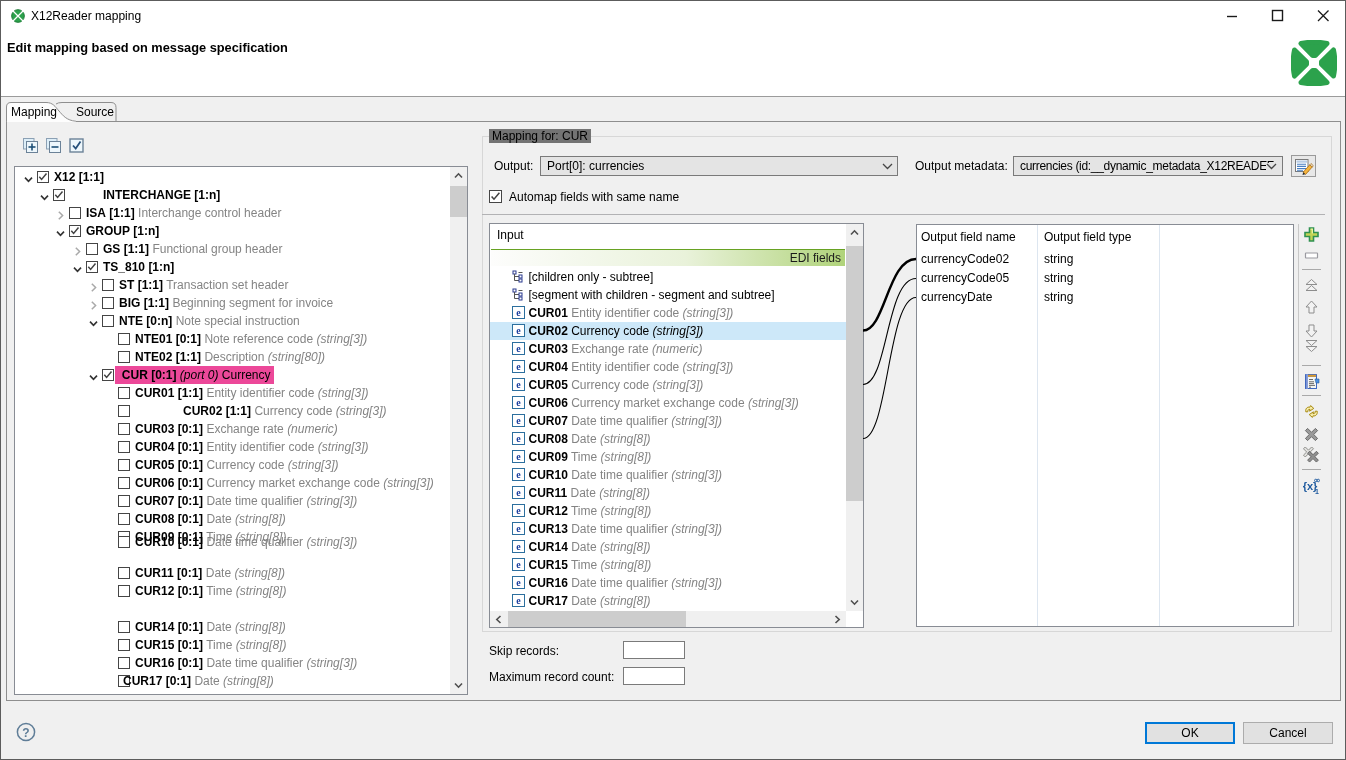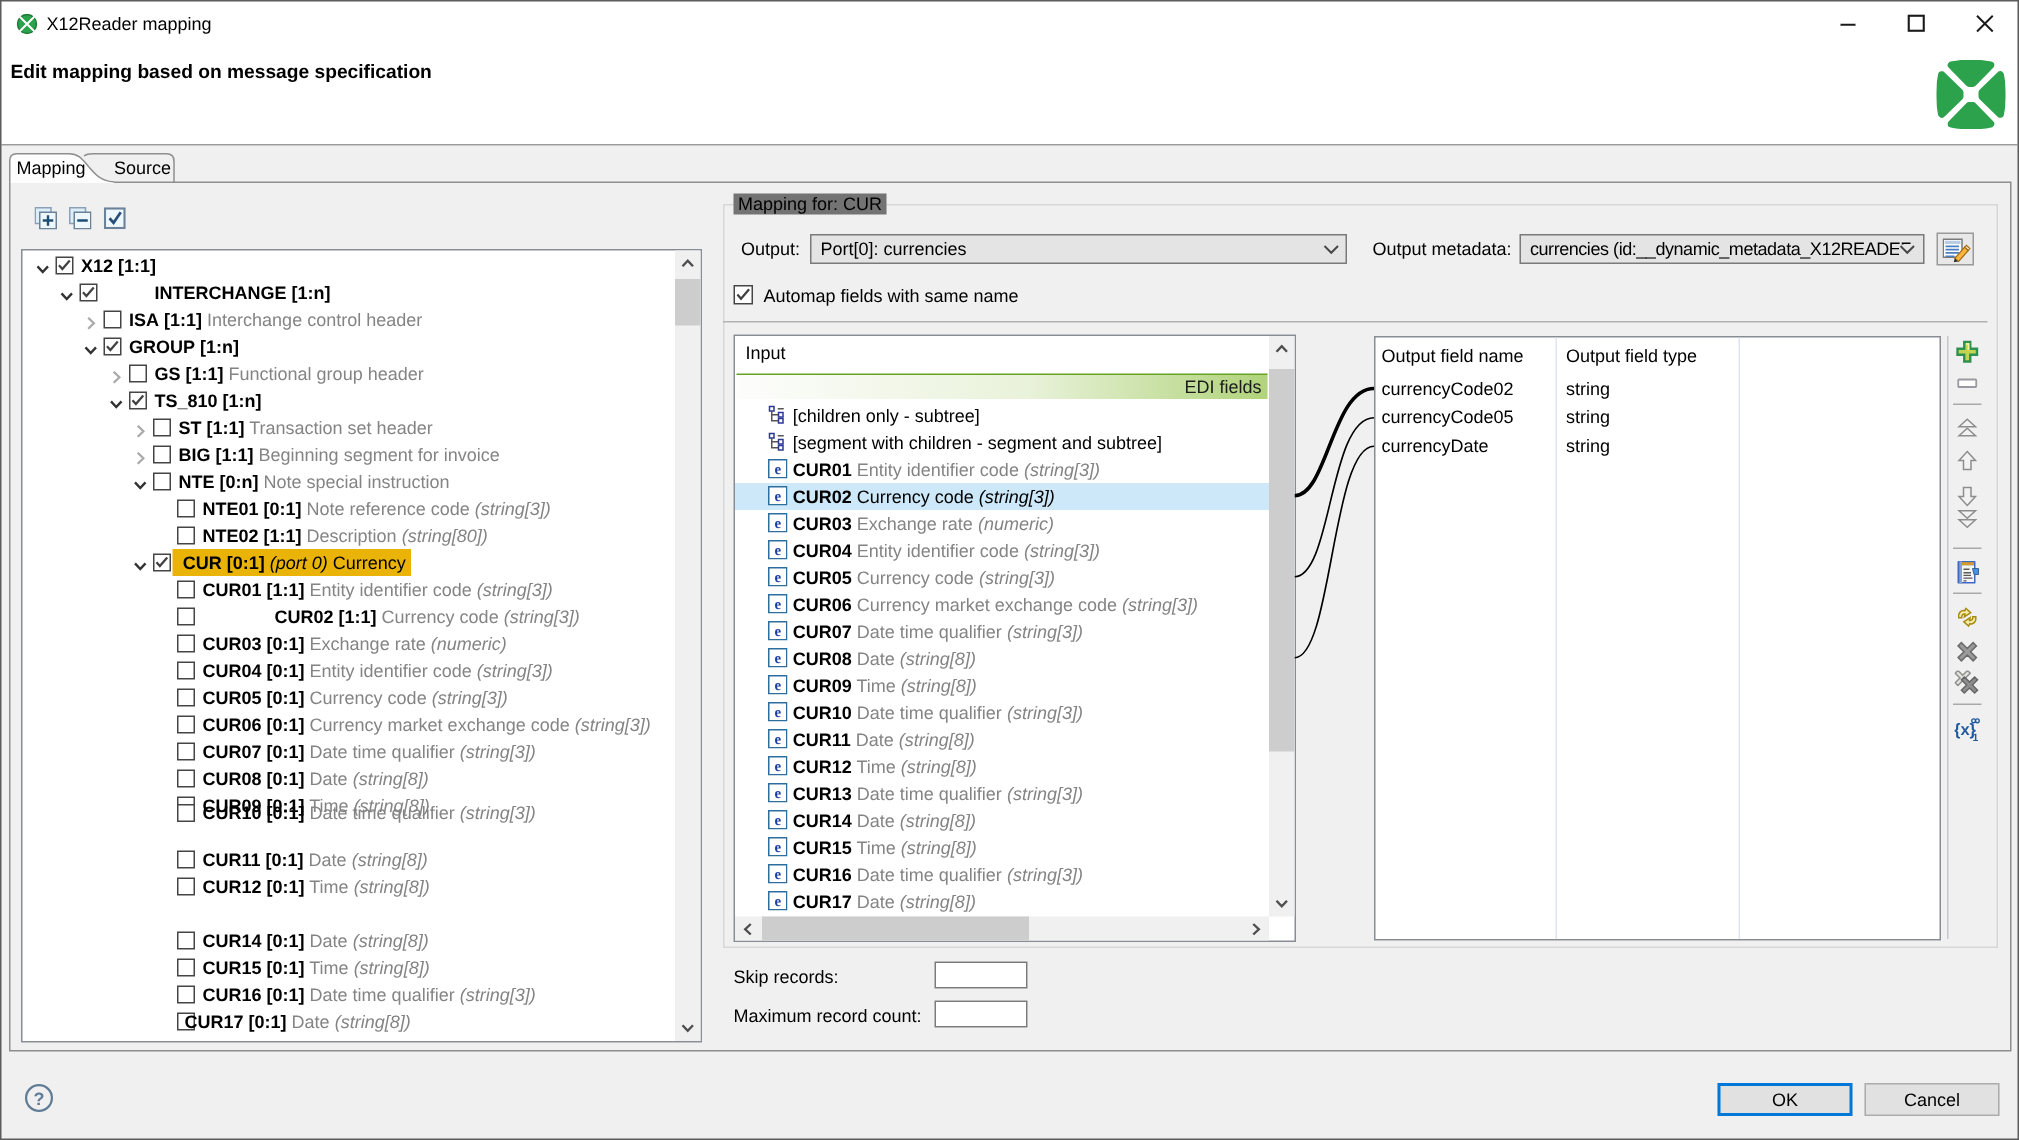--- a/index.html
+++ b/index.html
@@ -165,21 +165,21 @@
     </div>
 <div class="trow" style="top:199px;width:100%">
       <span class="chev" style="left:73px"><svg width="11" height="11" viewBox="0 0 11 11">
           <path d="M2 3.6 L5.5 7.4 L9 3.6" fill="none" stroke="#333" stroke-width="1.6"></path>
         </svg></span>
       <span class="cbx" style="left:87px">
         <svg width="12" height="12" viewBox="0 0 12 12" style="position:absolute;left:-1px;top:-1px">
           <path d="M2.3 5.8 L4.6 8.4 L9.5 2.6" fill="none" stroke="#424242" stroke-width="1.5"></path>
         </svg>
       </span>
-      <span style="background:#eab308;position:absolute;left:100.3px;padding:0 3px 0 6.5px;height:18px;"><span class="b">CUR</span> <span class="b">[0:1]</span> <span style="font-style:italic">(port 0)</span> Currency</span>
+      <span style="background:#ec4899;position:absolute;left:100.3px;padding:0 3px 0 6.5px;height:18px;"><span class="b">CUR</span> <span class="b">[0:1]</span> <span style="font-style:italic">(port 0)</span> Currency</span>
     </div>
 <div class="trow" style="top:217px;width:100%">
       <span class="cbx" style="left:103px"></span>
       <span style="position:absolute;left:120px;height:18px;"><span class="b">CUR01</span> <span class="b">[1:1]</span> <span class="g">Entity identifier code</span> <span class="gi">(string[3])</span></span>
     </div>
 <div class="trow" style="top:235px;width:100%">
       <span class="cbx" style="left:103px"></span>
       <span style="position:absolute;left:120px;height:18px;margin-left:48px;"><span class="b">CUR02</span> <span class="b">[1:1]</span> <span class="g">Currency code</span> <span class="gi">(string[3])</span></span>
     </div>
 <div class="trow" style="top:253px;width:100%">

